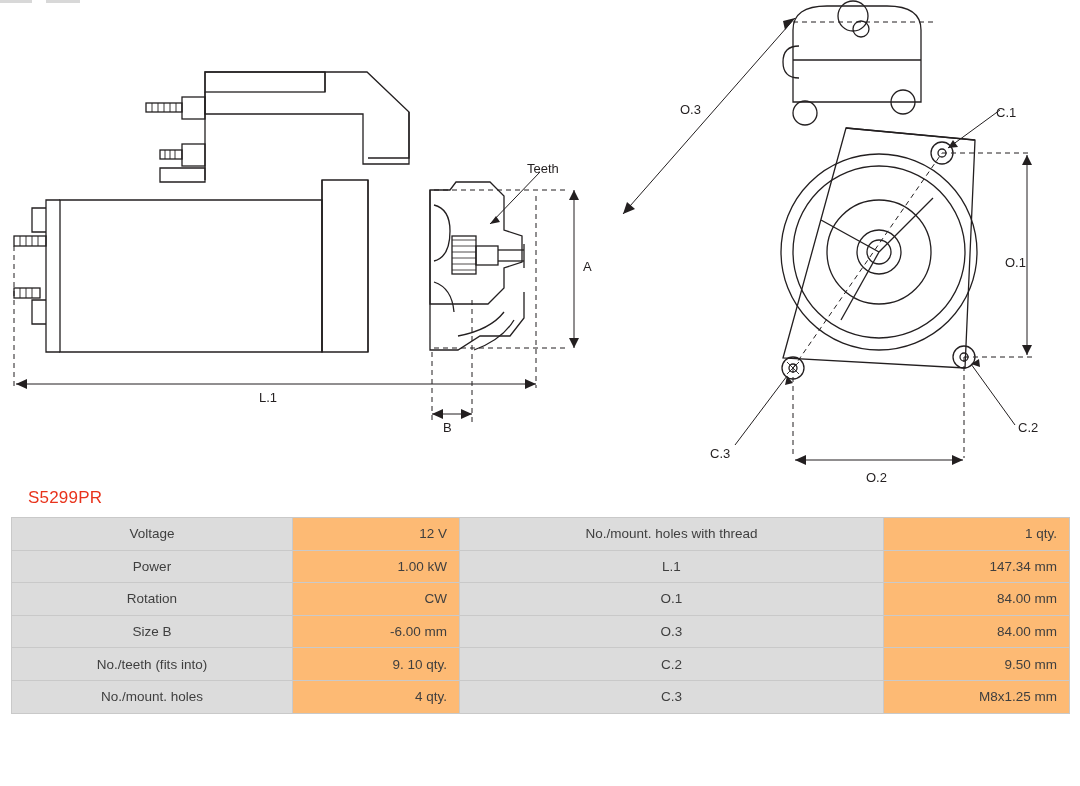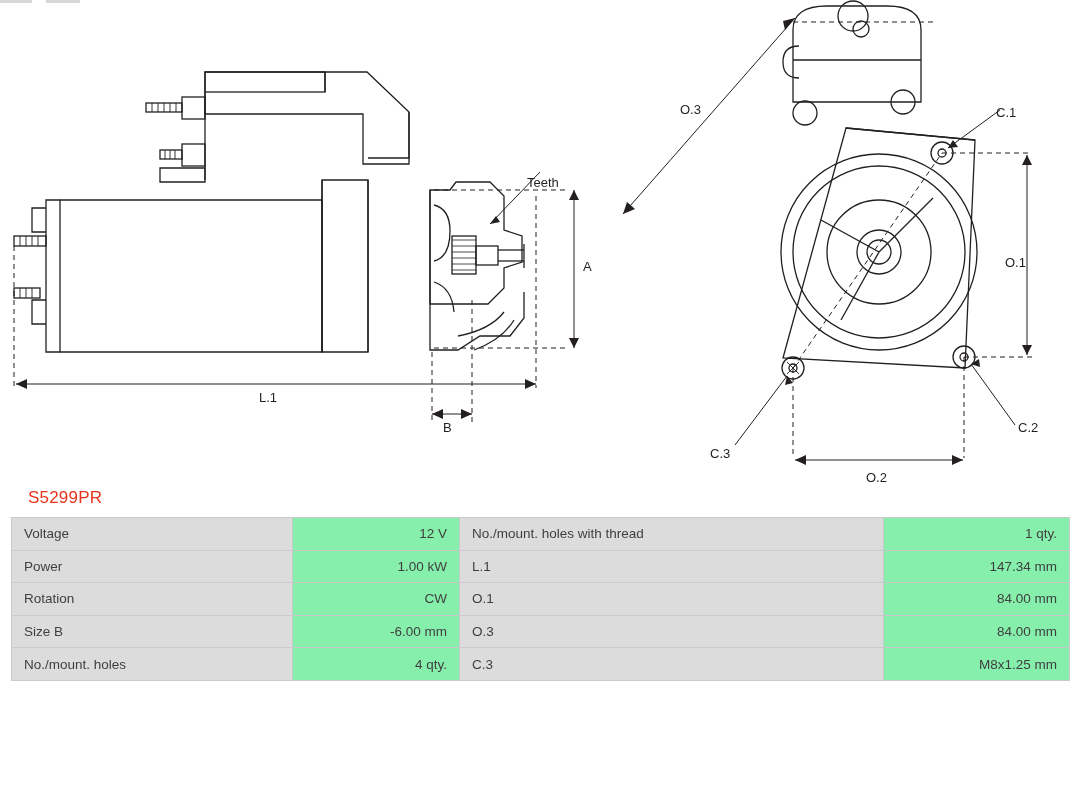--- a/index.html
+++ b/index.html
@@ -60,25 +60,25 @@
   #spec-table col.c3 { width: 424px; }
   #spec-table col.c4 { width: 186px; }
   #spec-table td {
     border: 1px solid #c9c9c9;
     height: 32.6px;
     padding: 0 12px;
     vertical-align: middle;
   }
   #spec-table td.key {
     background: #dcdcdc;
-    text-align: left;
+    text-align: center;
     color: #3f3f3f;
   }
   #spec-table td.val {
-    background: #86efac;
+    background: #fdba74;
     text-align: right;
     color: #3f3f3f;
   }
 
   
   .scrap {
     position: absolute;
     background: #d8d8d8;
   }
 </style>
@@ -160,21 +160,21 @@
         <path d="M536,384 l-11,-5 v10 z" fill="#231f20" stroke="none"></path>
       </g>
 
       <g stroke-width="1">
         <path d="M432,414 h40"></path>
         <path d="M432,414 l11,-5 v10 z" fill="#231f20" stroke="none"></path>
         <path d="M472,414 l-11,-5 v10 z" fill="#231f20" stroke="none"></path>
       </g>
     </svg>
 
-    <div class="dim-label" style="left:527px;top:161px;margin-top:14px;">Teeth</div>
+    <div class="dim-label" style="left:527px;top:161px;">Teeth</div>
     <div class="dim-label" style="left:583px;top:259px;">A</div>
     <div class="dim-label" style="left:259px;top:390px;">L.1</div>
     <div class="dim-label" style="left:443px;top:420px;">B</div>
 
     <svg width="460" height="478" viewBox="0 0 460 478" style="position:absolute;left:615px;top:0;" fill="none" stroke="#231f20" stroke-width="1.3">
 
       <path d="M178,30 q0,-24 34,-24 h60 q34,0 34,24 v72 h-128 z"></path>
       <circle cx="238" cy="16" r="15"></circle>
       <path d="M184,46 q-16,0 -16,16 q0,16 16,16"></path>
       <circle cx="190" cy="113" r="12"></circle>
@@ -276,20 +276,26 @@
         <td class="key">O.1</td>
         <td class="val">84.00 mm</td>
       </tr>
       <tr>
         <td class="key">Size B</td>
         <td class="val">-6.00 mm</td>
         <td class="key">O.3</td>
         <td class="val">84.00 mm</td>
       </tr>
       <tr>
+        <td class="key">No./teeth (fits into)</td>
+        <td class="val">9. 10 qty.</td>
+        <td class="key">C.2</td>
+        <td class="val">9.50 mm</td>
+      </tr>
+      <tr>
         <td class="key">No./mount. holes</td>
         <td class="val">4 qty.</td>
         <td class="key">C.3</td>
         <td class="val">M8x1.25 mm</td>
       </tr>
     </tbody>
   </table>
 
 </div>
 

